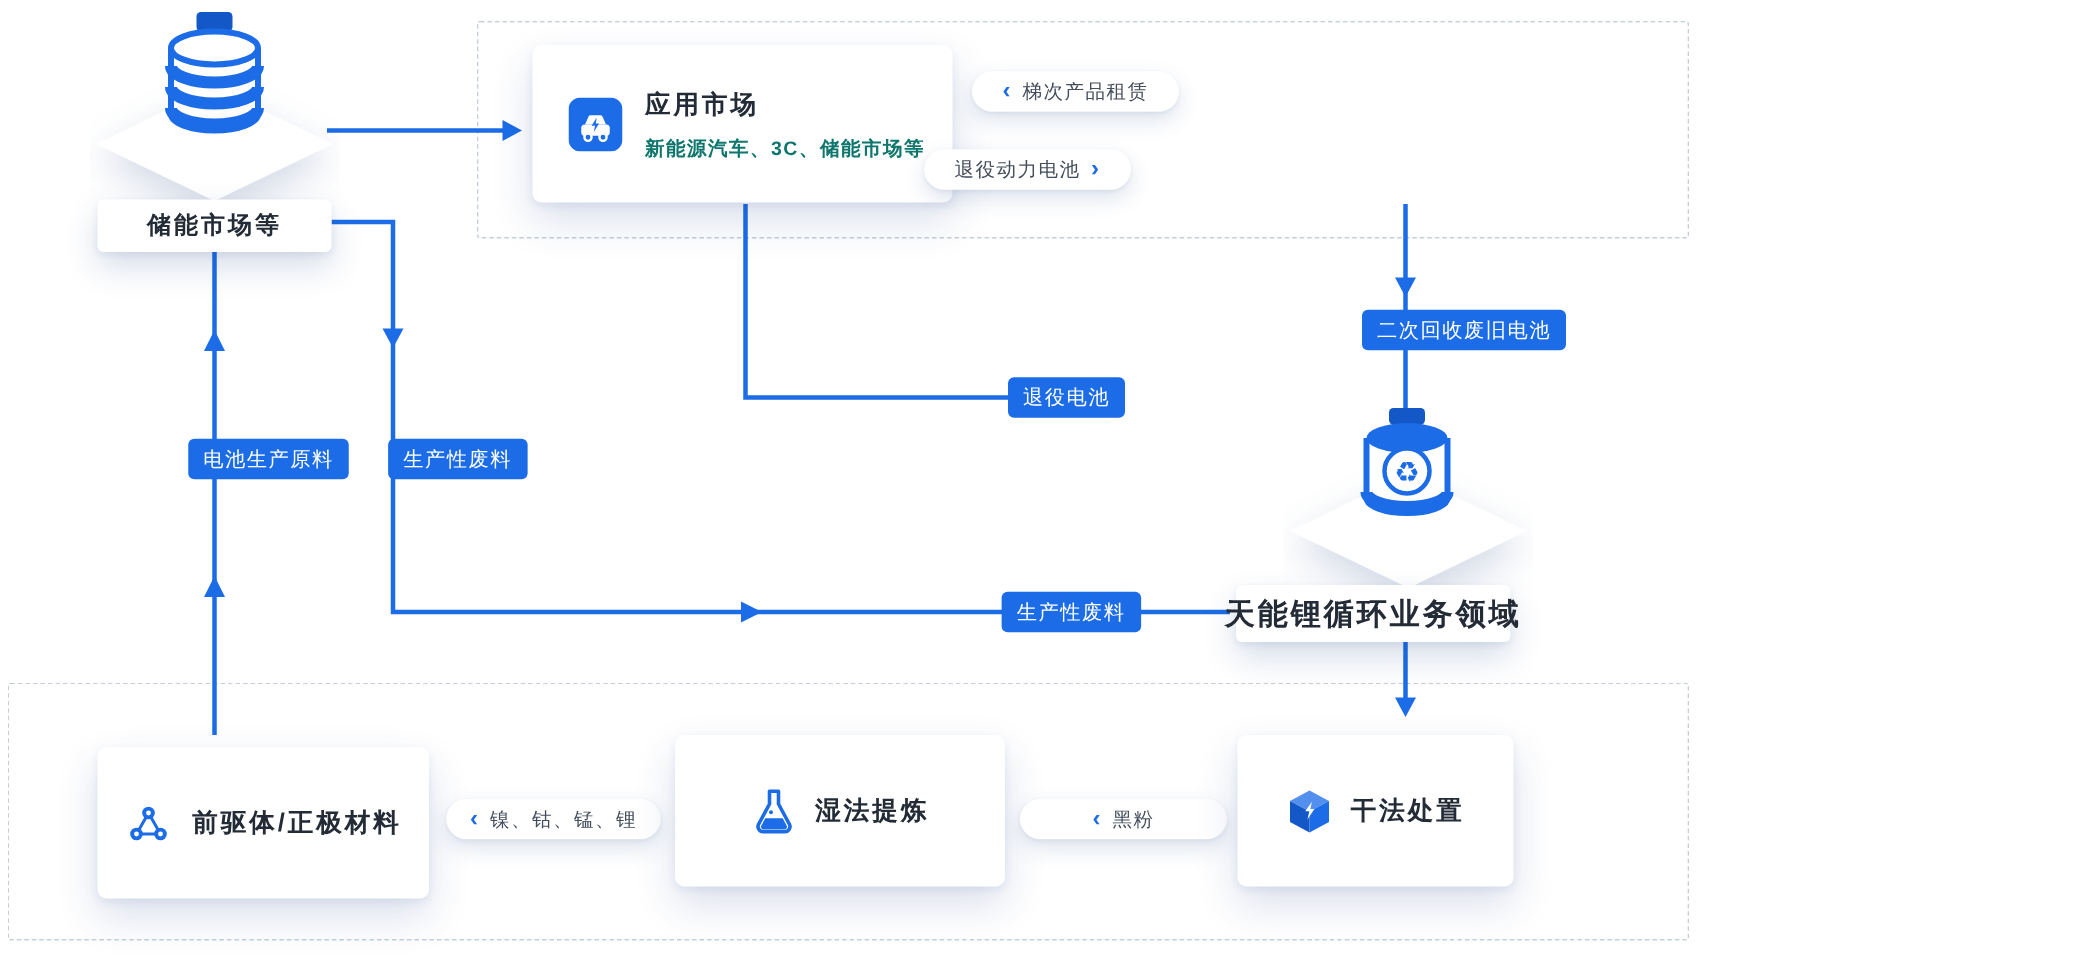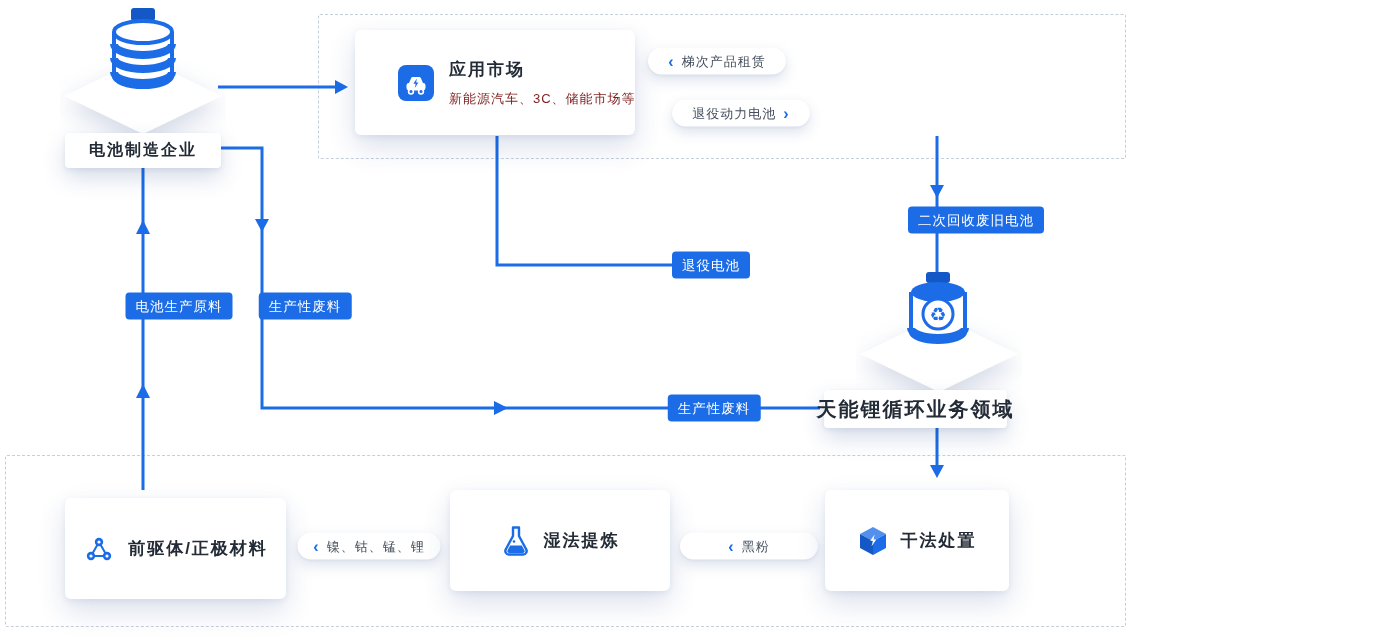--- a/index.html
+++ b/index.html
@@ -9,21 +9,21 @@
 
   .dashed-box { position:absolute; border:1px dashed #c6cedb; border-radius:2px; background:transparent; }
 
   .overlay { position:absolute; left:0; top:0; pointer-events:none; }
 
   .card { position:absolute; background:#ffffff; border-radius:6px;
           box-shadow:0 12px 28px rgba(30,64,134,.16), 0 2px 6px rgba(30,64,134,.08);
           display:flex; align-items:center; }
   .card-inner { display:flex; align-items:center; gap:15px; }
   .card-title { font-size:17px; font-weight:700; color:#232b36; letter-spacing:2px; white-space:nowrap; }
-  .card-sub { font-size:13px; color:#7f1d1d; margin-top:9px; letter-spacing:1px; white-space:nowrap; }
+  .card-sub { font-size:13px; color:#0f766e; margin-top:9px; letter-spacing:1px; white-space:nowrap;font-weight:bold; }
 
   .label-box { position:absolute; background:#ffffff; border-radius:4px;
                box-shadow:0 10px 22px rgba(30,64,134,.18), 0 2px 5px rgba(30,64,134,.08);
                display:flex; align-items:center; justify-content:center;
                font-weight:700; color:#232b36; letter-spacing:2px; white-space:nowrap; }
 
   .badge { position:absolute; transform:translate(-50%,-50%); background:#1b6ce6; color:#ffffff;
            font-size:13.5px; letter-spacing:1px; border-radius:4px; height:27px;
            display:inline-flex; align-items:center; justify-content:center;
            padding:0 10px; white-space:nowrap;margin-left:39px; }
@@ -70,24 +70,24 @@
   </svg>
   <svg class="overlay" style="left:98px; top:8px;" width="90" height="96" viewBox="0 0 90 96">
     <rect x="33" y="0" width="24" height="13" rx="3" fill="#1458c8"></rect>
     <path d="M16 24 V68 a29 11 0 0 0 58 0 V24" fill="#ffffff" stroke="#1b6ce6" stroke-width="4"></path>
     <path d="M16 36 a29 11 0 0 0 58 0" stroke="#1b6ce6" stroke-width="8" fill="none"></path>
     <path d="M16 50 a29 11 0 0 0 58 0" stroke="#1b6ce6" stroke-width="8" fill="none"></path>
     <path d="M16 64 a29 11 0 0 0 58 0" stroke="#1b6ce6" stroke-width="8" fill="none"></path>
     <ellipse cx="45" cy="24" rx="29" ry="11" fill="#ffffff" stroke="#1b6ce6" stroke-width="4"></ellipse>
   </svg>
   <div class="label-box" style="left:65px; top:133px; width:156px; height:35px; font-size:16px;">
-    <span>电池制造企业</span>
+    <span>储能市场等</span>
   </div>
 
-  <div class="card" style="left:355px; top:30px; width:280px; height:105px; padding-left:43px;">
+  <div class="card" style="left:355px; top:30px; width:280px; height:105px; padding-left:24px;">
     <div class="card-inner">
       <span class="icon-wrap">
         <svg width="36" height="36" viewBox="0 0 36 36">
           <rect width="36" height="36" rx="8" fill="#1b6ce6"></rect>
           <path d="M11 18 l2.3-5.2 q.4-.9 1.4-.9 h6.6 q1 0 1.4.9 L25 18 z" fill="#ffffff"></path>
           <rect x="8.5" y="18" width="19" height="7.5" rx="2.4" fill="#ffffff"></rect>
           <circle cx="13" cy="26.5" r="2.4" fill="#1b6ce6" stroke="#ffffff" stroke-width="1.6"></circle>
           <circle cx="23" cy="26.5" r="2.4" fill="#1b6ce6" stroke="#ffffff" stroke-width="1.6"></circle>
           <polygon points="18.8,13.4 15.4,18.8 17.7,18.8 16.8,23 20.4,17.4 18.2,17.4" fill="#1b6ce6"></polygon>
         </svg>
@@ -96,21 +96,21 @@
         <div class="card-title">应用市场</div>
         <div class="card-sub">新能源汽车、3C、储能市场等</div>
       </div>
     </div>
   </div>
 
   <div class="pill" style="left:717px; top:61px; width:138px;">
     <span class="chev">‹</span>
     <span>梯次产品租赁</span>
   </div>
-  <div class="pill" style="left:741px; top:113px; width:138px;">
+  <div class="pill" style="left:685px; top:113px; width:138px;">
     <span>退役动力电池</span>
     <span class="chev">›</span>
   </div>
 
 
   <div class="badge" style="left:140px; top:306px;">
     <span>电池生产原料</span>
   </div>
   <div class="badge" style="left:266px; top:306px;">
     <span>生产性废料</span>

